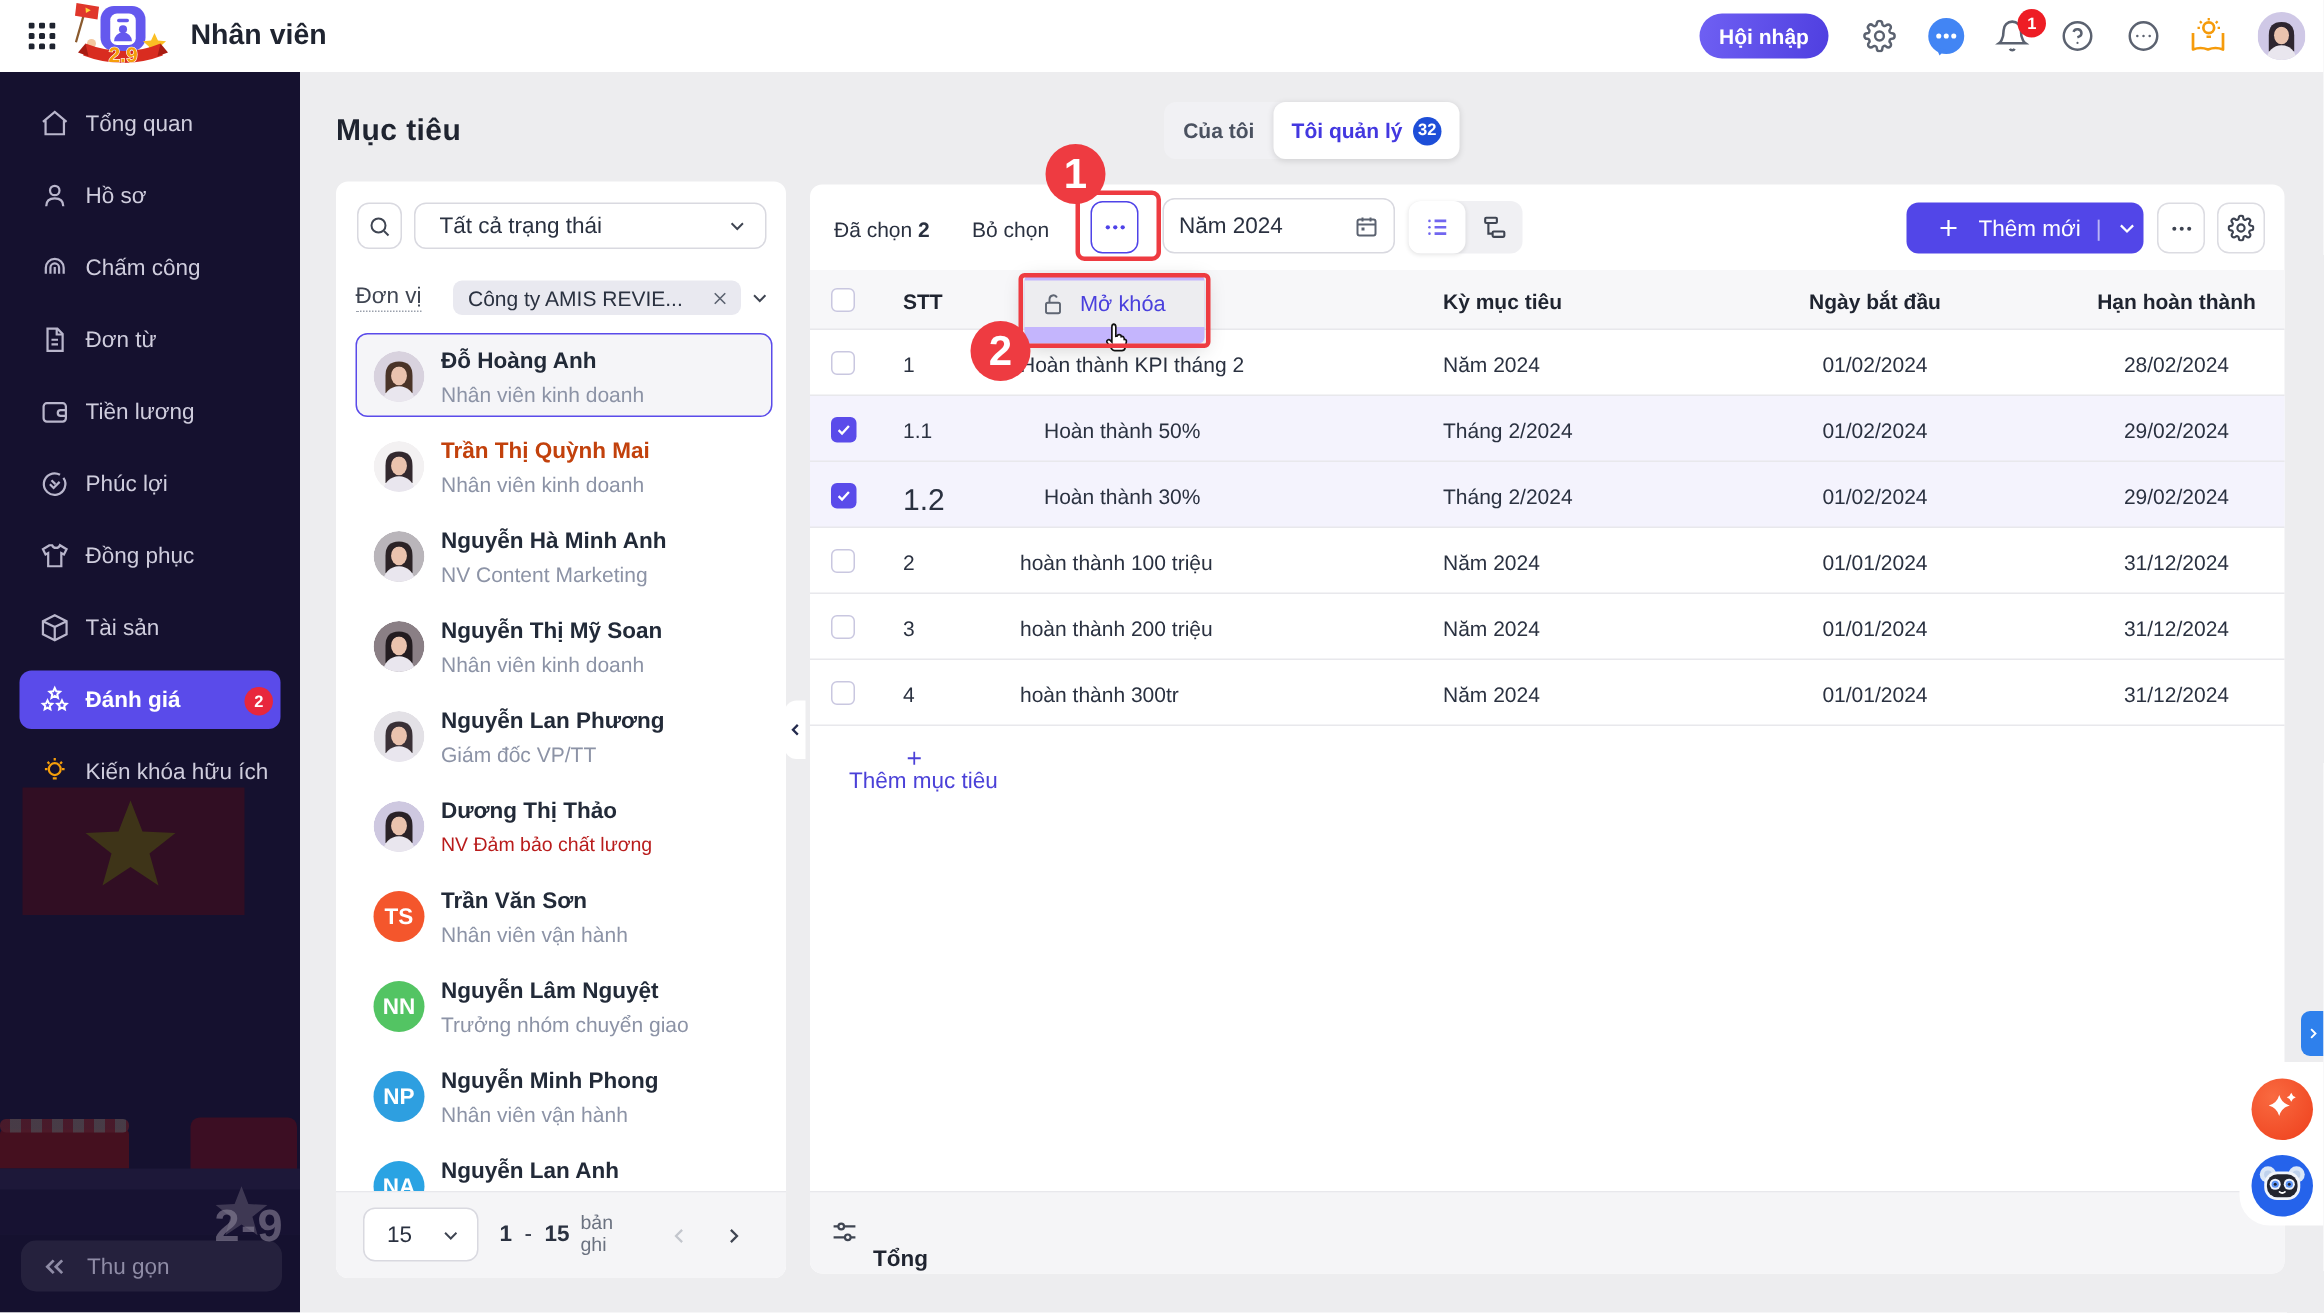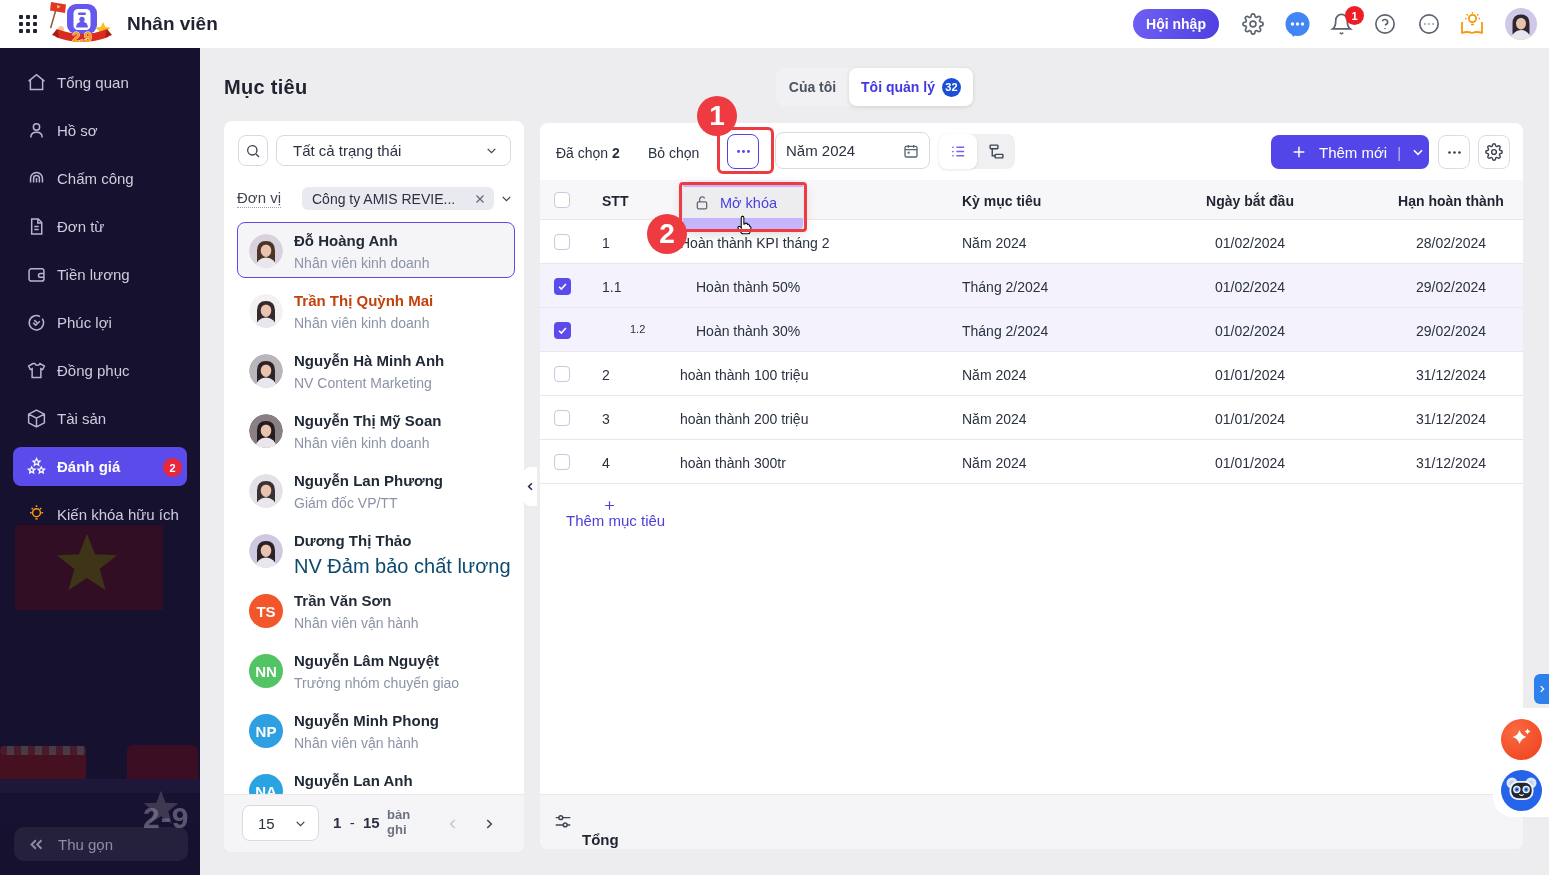--- a/index.html
+++ b/index.html
@@ -307,21 +307,21 @@
           </defs>
           <g clip-path="url(#cav5)">
             <circle cx="17" cy="17" r="17" fill="#cec8e0"></circle>
             <path d="M8 28 v-11.5 q0-9.5 9-9.5 q9 0 9 9.5 V28 z" fill="#2a2227"></path>
             <ellipse cx="17" cy="16.5" rx="5.3" ry="6.4" fill="#eac3ae"></ellipse>
             <path d="M11.8 13.2 q0.5-5 5.2-5 q4.7 0 5.2 5 q-2.6-2.8 -5.2-2.8 q-2.6 0-5.2 2.8z" fill="#2a2227"></path>
             <path d="M6.5 34 a10.5 10.5 0 0 1 21 0 z" fill="#e9e6ee"></path>
           </g>
         </svg></div>
       <div class="abs" style="left:70px;top:411px;font-size:15px;font-weight:bold;color:#222a38;white-space:nowrap;">Dương Thị Thảo</div>
-      <div class="abs" style="left:70px;top:434px;font-size:20px;color:#0c4a6e;white-space:nowrap;">NV Đảm bảo chất lương</div>
+      <div class="abs" style="left:70px;top:434px;font-size:13px;color:#b91c1c;white-space:nowrap;">NV Đảm bảo chất lương</div>
       <div class="abs flex" style="left:25px;top:473px;width:34px;height:34px;border-radius:17px;background:#f4562c;color:#fff;font-size:15px;font-weight:bold;justify-content:center;">TS</div>
       <div class="abs" style="left:70px;top:471px;font-size:15px;font-weight:bold;color:#222a38;white-space:nowrap;">Trần Văn Sơn</div>
       <div class="abs" style="left:70px;top:494px;font-size:14px;color:#8c93a6;white-space:nowrap;">Nhân viên vận hành</div>
       <div class="abs flex" style="left:25px;top:533px;width:34px;height:34px;border-radius:17px;background:#53c463;color:#fff;font-size:15px;font-weight:bold;justify-content:center;">NN</div>
       <div class="abs" style="left:70px;top:531px;font-size:15px;font-weight:bold;color:#222a38;white-space:nowrap;">Nguyễn Lâm Nguyệt</div>
       <div class="abs" style="left:70px;top:554px;font-size:14px;color:#8c93a6;white-space:nowrap;">Trưởng nhóm chuyển giao</div>
       <div class="abs flex" style="left:25px;top:593px;width:34px;height:34px;border-radius:17px;background:#2e9fe0;color:#fff;font-size:15px;font-weight:bold;justify-content:center;">NP</div>
       <div class="abs" style="left:70px;top:591px;font-size:15px;font-weight:bold;color:#222a38;white-space:nowrap;">Nguyễn Minh Phong</div>
       <div class="abs" style="left:70px;top:614px;font-size:14px;color:#8c93a6;white-space:nowrap;">Nhân viên vận hành</div>
       <div class="abs flex" style="left:25px;top:653px;width:34px;height:34px;border-radius:17px;background:#2aa3e3;color:#fff;font-size:15px;font-weight:bold;justify-content:center;">NA</div>
@@ -329,21 +329,21 @@
     </div>
 
   <div class="abs" style="left:0;top:673px;width:300px;height:58px;background:#f5f5f7;border-top:1px solid #e8e8ec;border-radius:0 0 8px 8px;">
     <div class="abs flex" style="left:18px;top:10px;width:77px;height:36px;background:#fff;border:1px solid #d9d9e0;border-radius:8px;">
       <span style="margin-left:15px;font-size:15px;color:#2a3140;">15</span>
       <svg style="position:absolute;right:11px" width="13" height="13" viewBox="0 0 24 24" fill="none" stroke="#3f4552" stroke-width="2.4">
           <path d="M5 9 l7 7 7-7"></path>
         </svg>
     </div>
     <div class="abs" style="left:109px;top:19px;font-size:15px;color:#2a3140;"><b>1</b>&nbsp; - &nbsp;<b>15</b></div>
-    <div class="abs" style="left:163px;top:12px;font-size:13px;color:#6b7280;line-height:15px;font-weight:bold;">bản<br>ghi</div>
+    <div class="abs" style="left:163px;top:12px;font-size:13px;color:#6b7280;line-height:15px;">bản<br>ghi</div>
     <svg class="abs" style="left:222px;top:22px" width="14" height="14" viewBox="0 0 24 24" fill="none" stroke="#c3c6cd" stroke-width="2.6">
         <path d="M15 5 l-7 7 7 7"></path>
       </svg>
     <svg class="abs" style="left:258px;top:22px" width="14" height="14" viewBox="0 0 24 24" fill="none" stroke="#3f4552" stroke-width="2.6">
         <path d="M9 5 l7 7 -7 7"></path>
       </svg>
   </div>
 </div>
 
 <div class="abs flex" style="left:523px;top:467px;width:14px;height:39px;background:#fff;border-radius:8px 0 0 8px;justify-content:center;">
@@ -442,21 +442,21 @@
       <div class="abs" style="left:422px;top:156px;font-size:14px;color:#2a3140;">Tháng 2/2024</div>
       <div class="abs" style="left:610px;top:156px;width:200px;text-align:center;font-size:14px;color:#2a3140;">01/02/2024</div>
       <div class="abs" style="left:811px;top:156px;width:200px;text-align:center;font-size:14px;color:#2a3140;">29/02/2024</div>
       <div class="abs" style="left:0;top:185px;width:983px;height:44px;background:#f4f3fd;"></div>
       <div class="abs" style="left:0;top:228px;width:983px;height:1px;background:#e8e8ec;"></div>
       <div class="abs flex" style="left:14px;top:199px;width:17px;height:17px;background:#5a4bea;border-radius:4px;justify-content:center;">
         <svg width="11" height="11" viewBox="0 0 24 24" fill="none" stroke="#fff" stroke-width="3.4">
           <path d="M4.5 12.5 l5 5 10-11"></path>
         </svg>
       </div>
-      <div class="abs" style="left:62px;top:200px;font-size:11px;color:#2a3140;margin-left:28px;">1.2</div>
+      <div class="abs" style="left:62px;top:200px;font-size:20px;color:#2a3140;">1.2</div>
       <div class="abs" style="left:156px;top:200px;font-size:14px;color:#2a3140;">Hoàn thành 30%</div>
       <div class="abs" style="left:422px;top:200px;font-size:14px;color:#2a3140;">Tháng 2/2024</div>
       <div class="abs" style="left:610px;top:200px;width:200px;text-align:center;font-size:14px;color:#2a3140;">01/02/2024</div>
       <div class="abs" style="left:811px;top:200px;width:200px;text-align:center;font-size:14px;color:#2a3140;">29/02/2024</div>
       <div class="abs" style="left:0;top:272px;width:983px;height:1px;background:#e8e8ec;"></div>
       <div class="abs" style="left:14px;top:243px;width:16px;height:16px;border:1.5px solid #c9c7e0;border-radius:4px;background:#fff;"></div>
       <div class="abs" style="left:62px;top:244px;font-size:14px;color:#2a3140;">2</div>
       <div class="abs" style="left:140px;top:244px;font-size:14px;color:#2a3140;">hoàn thành 100 triệu</div>
       <div class="abs" style="left:422px;top:244px;font-size:14px;color:#2a3140;">Năm 2024</div>
       <div class="abs" style="left:610px;top:244px;width:200px;text-align:center;font-size:14px;color:#2a3140;">01/01/2024</div>

